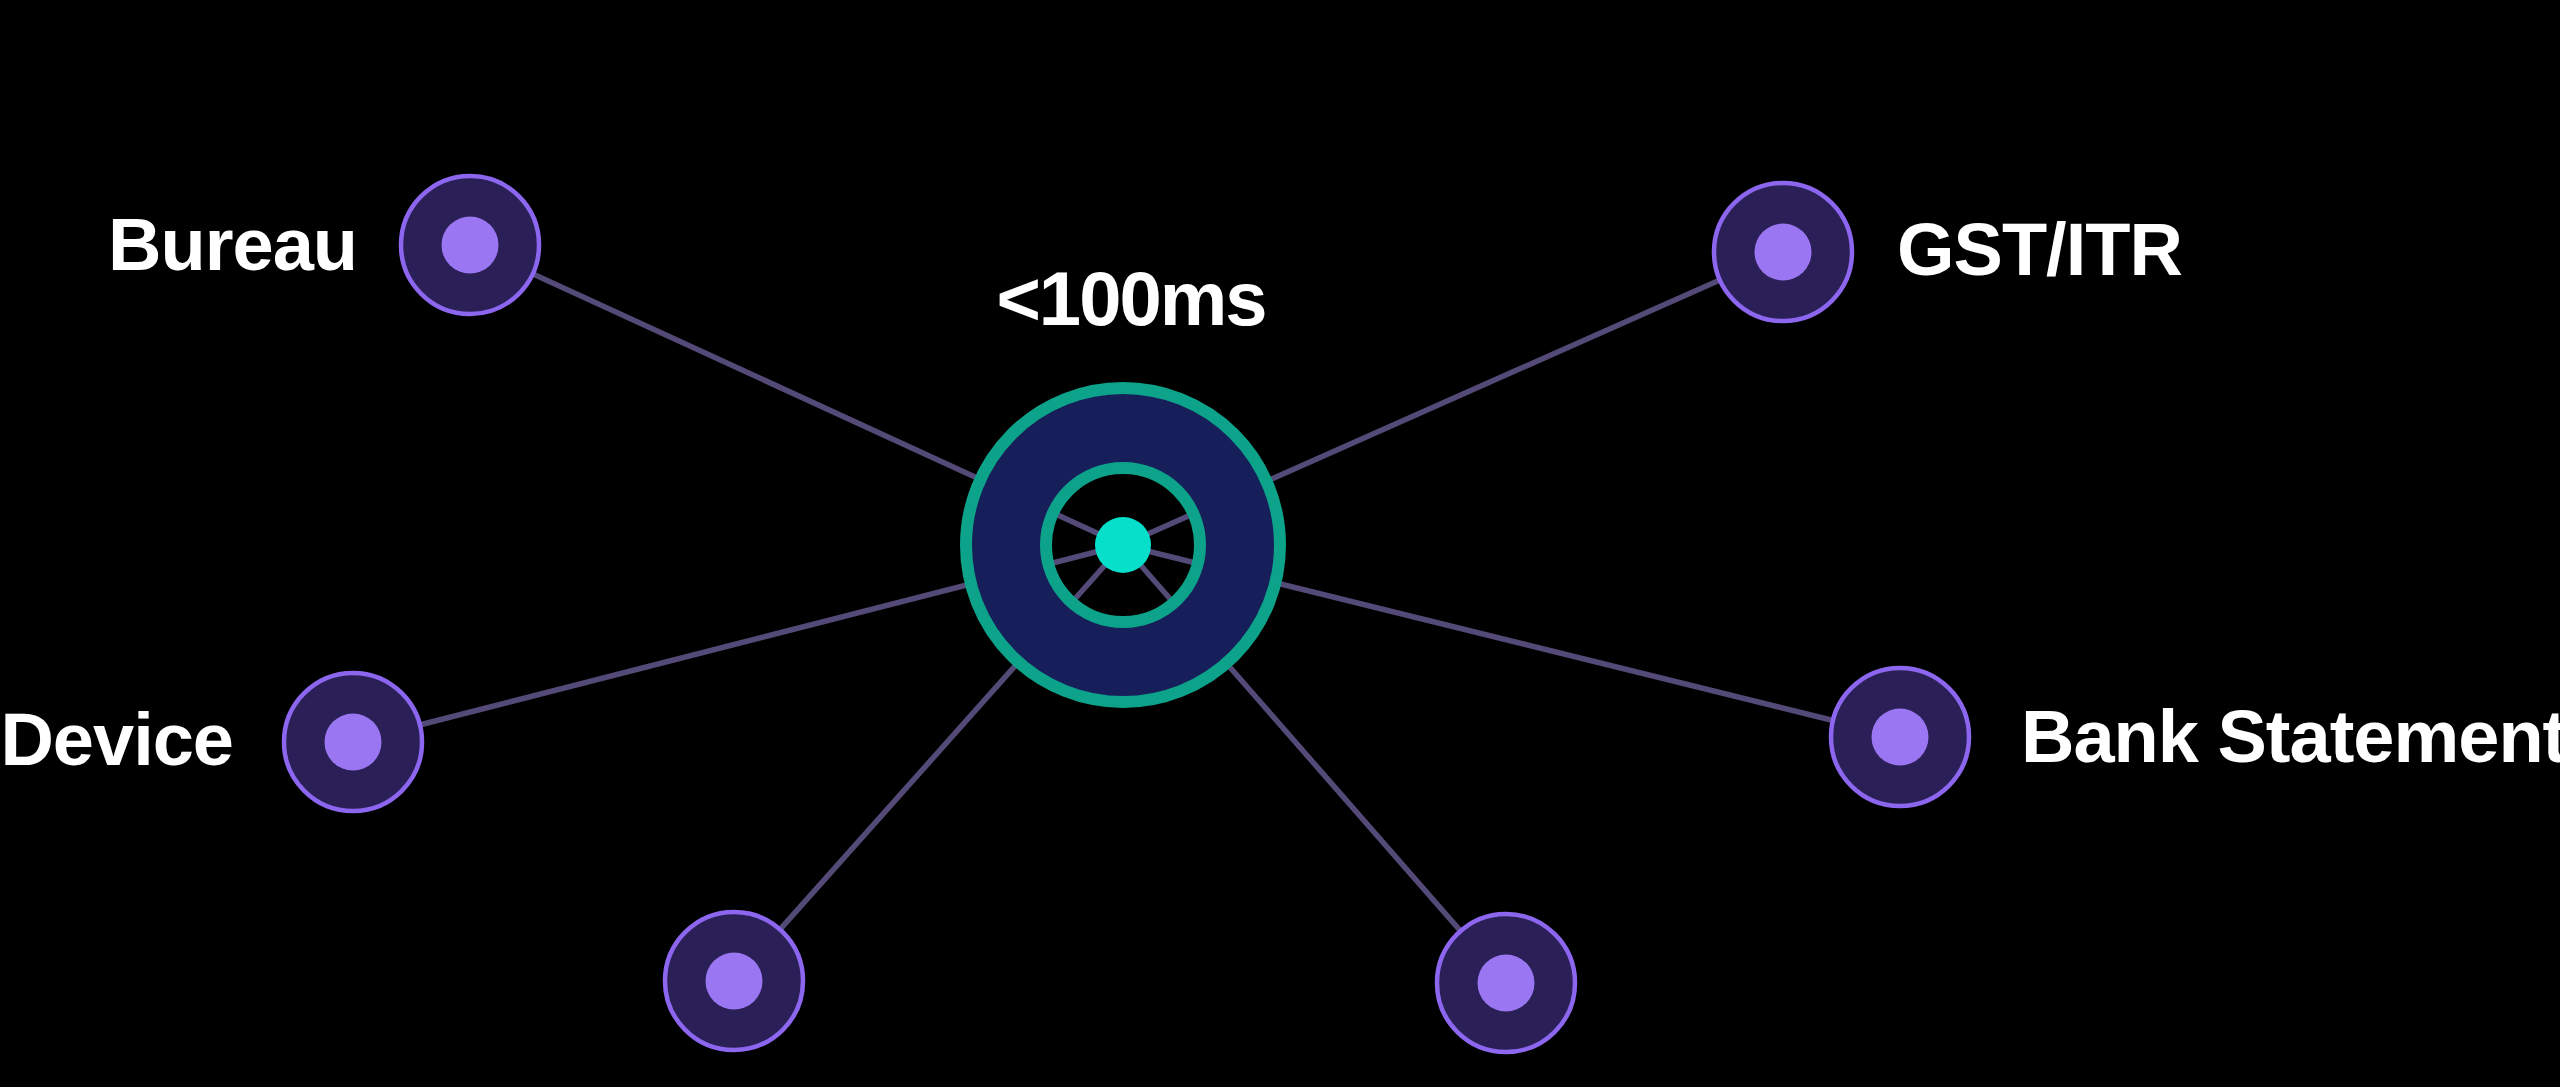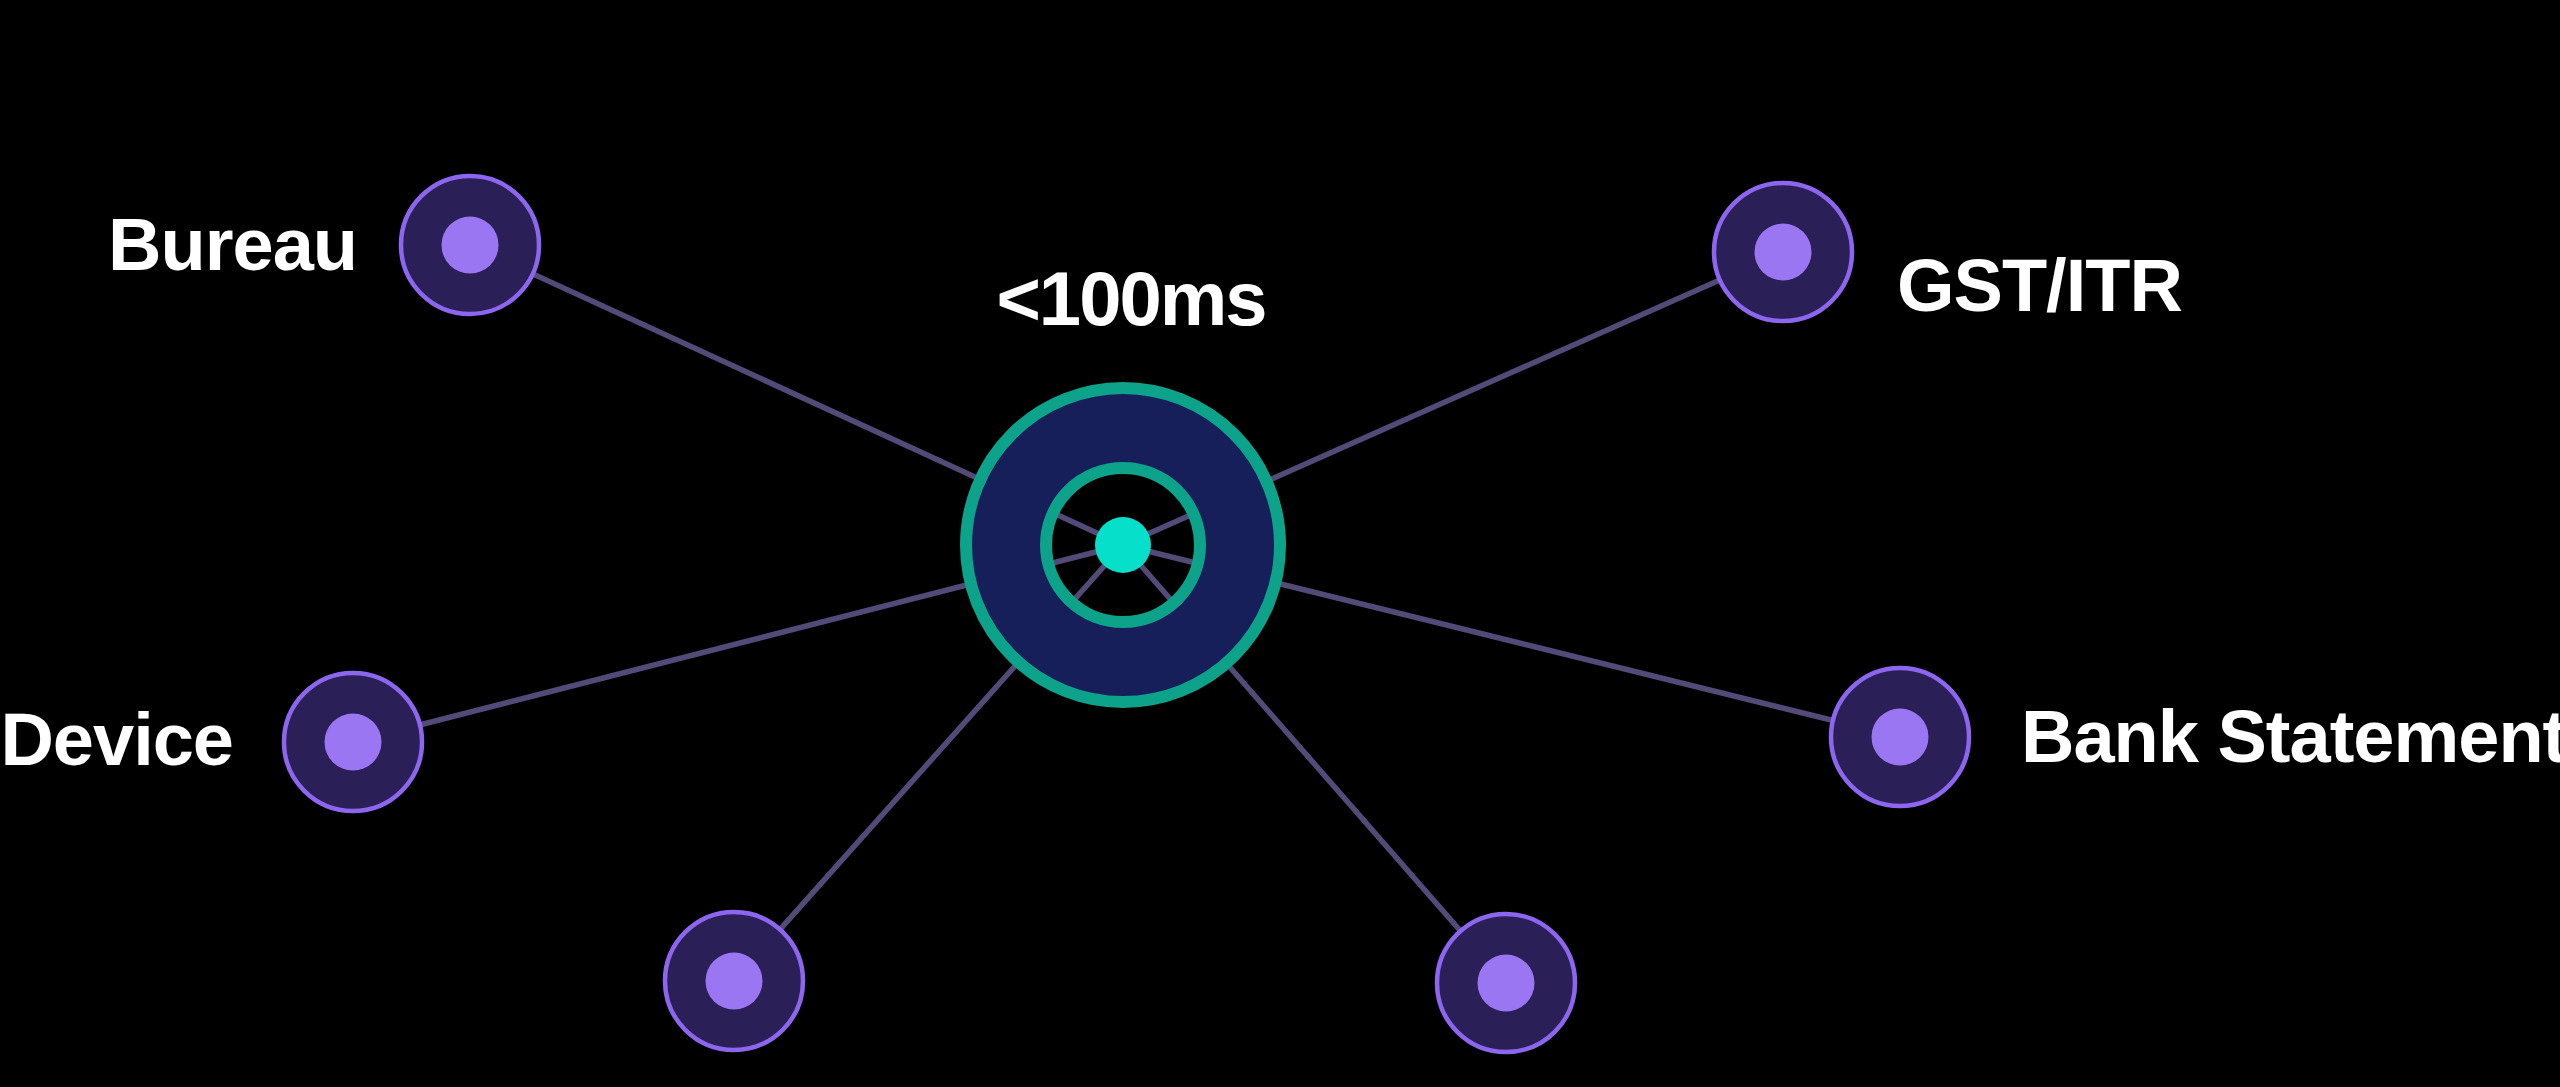--- a/index.html
+++ b/index.html
@@ -57,21 +57,20 @@
   }
   #label-bureau {
     left: 357px;
     top: 245px;
     transform: translate(-100%, -50%);
   }
   #label-gst-itr {
     left: 1897px;
     top: 250px;
     transform: translateY(-50%);
-    margin-top: 36px;
   }
   #label-device {
     left: 233px;
     top: 740px;
     transform: translate(-100%, -50%);
   }
   #label-bank-statement {
     left: 2021px;
     top: 737px;
     transform: translateY(-50%);

